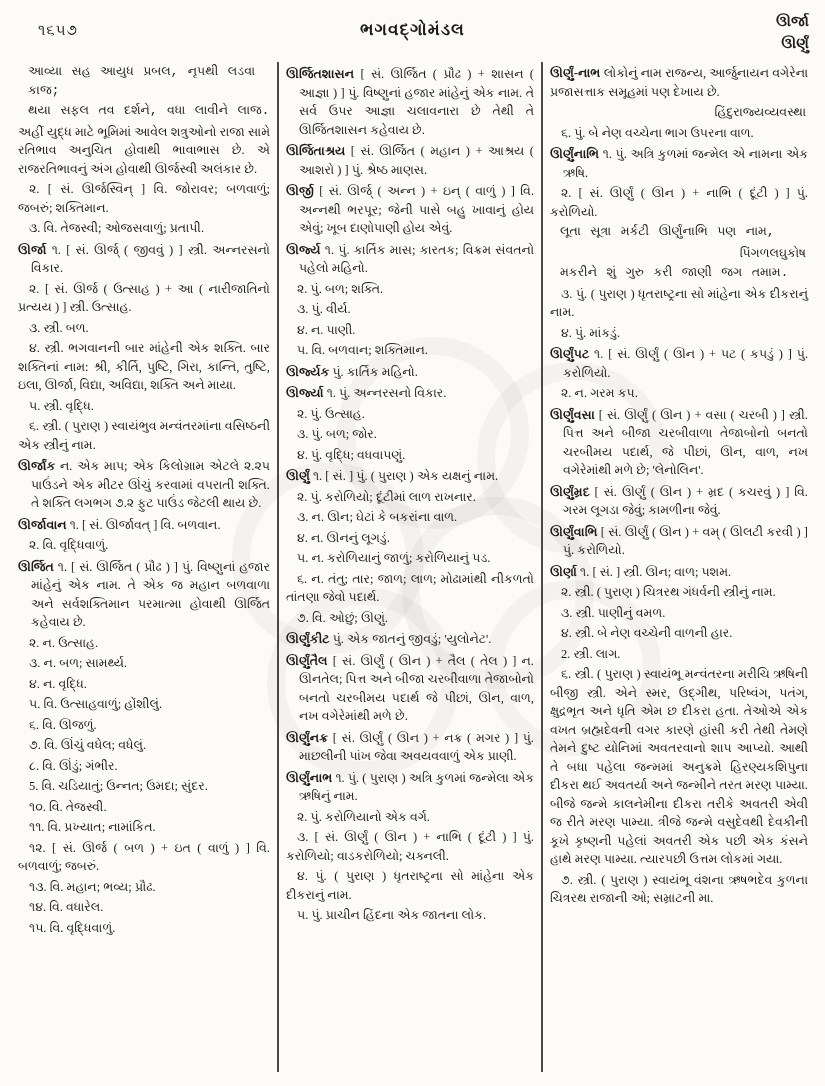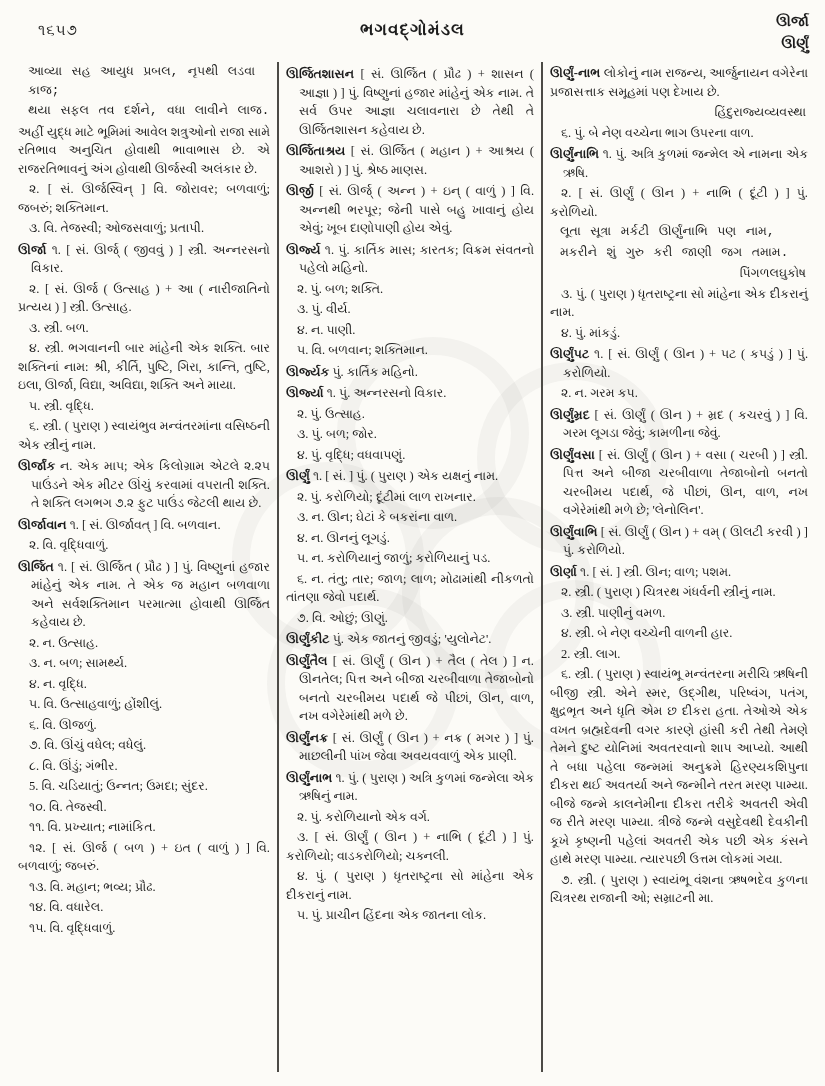--- a/index.html
+++ b/index.html
@@ -123,28 +123,28 @@
     <div class="para sense"><span>૪. પું. ( પુરાણ ) ધૃતરાષ્ટ્રના સો માંહેના એક દીકરાનું નામ.</span></div>
     <div class="para sense"><span>૫. પું. પ્રાચીન હિંદના એક જાતના લોક.</span></div>
   </div>
 <div class="text-block col3">
     <div class="para plain"><b>ઊર્ણું-નાભ</b> <span>લોકોનું નામ રાજન્ય, આર્જુનાયન વગેરેના પ્રજાસત્તાક સમૂહમાં પણ દેખાય છે.</span></div>
     <div class="para attribution"><span>હિંદુરાજ્યવ્યવસ્થા</span></div>
     <div class="para sense"><span>૬. પું. બે નેણ વચ્ચેના ભાગ ઉપરના વાળ.</span></div>
     <div class="para entry"><b>ઊર્ણુંનાભિ</b> <span>૧. પું. અત્રિ કુળમાં જન્મેલ એ નામના એક ઋષિ.</span></div>
     <div class="para sense"><span>૨. [ સં. ઊર્ણું ( ઊન ) + નાભિ ( દૂંટી ) ] પું. કરોળિયો.</span></div>
     <div class="para verse"><span>લૂતા સૂત્રા મર્કટી ઊર્ણુંનાભિ પણ નામ,</span></div>
+    <div class="para attribution"><span>પિંગળલઘુકોષ</span></div>
     <div class="para verse"><span>મકરીને શું ગુરુ કરી જાણી જગ તમામ.</span></div>
-    <div class="para attribution"><span>પિંગળલઘુકોષ</span></div>
     <div class="para sense"><span>૩. પું. ( પુરાણ ) ધૃતરાષ્ટ્રના સો માંહેના એક દીકરાનું નામ.</span></div>
     <div class="para sense"><span>૪. પું. માંકડું.</span></div>
     <div class="para entry"><b>ઊર્ણુંપટ</b> <span>૧. [ સં. ઊર્ણું ( ઊન ) + પટ ( કપડું ) ] પું. કરોળિયો.</span></div>
     <div class="para sense"><span>૨. ન. ગરમ કપ.</span></div>
+    <div class="para entry"><b>ઊર્ણુંવસા</b> <span>[ સં. ઊર્ણું ( ઊન ) + વસા ( ચરબી ) ] સ્ત્રી. પિત્ત અને બીજા ચરબીવાળા તેજાબોનો બનતો ચરબીમય પદાર્થ, જે પીછાં, ઊન, વાળ, નખ વગેરેમાંથી મળે છે; 'લેનોલિન'.</span></div>
     <div class="para entry"><b>ઊર્ણુંમ્રદ</b> <span>[ સં. ઊર્ણું ( ઊન ) + મ્રદ ( કચરવું ) ] વિ. ગરમ લૂગડા જેવું; કામળીના જેવું.</span></div>
-    <div class="para entry"><b>ઊર્ણુંવસા</b> <span>[ સં. ઊર્ણું ( ઊન ) + વસા ( ચરબી ) ] સ્ત્રી. પિત્ત અને બીજા ચરબીવાળા તેજાબોનો બનતો ચરબીમય પદાર્થ, જે પીછાં, ઊન, વાળ, નખ વગેરેમાંથી મળે છે; 'લેનોલિન'.</span></div>
     <div class="para entry"><b>ઊર્ણુંવાભિ</b> <span>[ સં. ઊર્ણું ( ઊન ) + વમ્ ( ઊલટી કરવી ) ] પું. કરોળિયો.</span></div>
     <div class="para entry"><b>ઊર્ણા</b> <span>૧. [ સં. ] સ્ત્રી. ઊન; વાળ; પશમ.</span></div>
     <div class="para sense"><span>૨. સ્ત્રી. ( પુરાણ ) ચિત્રરથ ગંધર્વની સ્ત્રીનું નામ.</span></div>
     <div class="para sense"><span>૩. સ્ત્રી. પાણીનું વમળ.</span></div>
     <div class="para sense"><span>૪. સ્ત્રી. બે નેણ વચ્ચેની વાળની હાર.</span></div>
     <div class="para sense"><span>2. સ્ત્રી. લાગ.</span></div>
     <div class="para sense"><span>૬. સ્ત્રી. ( પુરાણ ) સ્વાયંભૂ મન્વંતરના મરીચિ ઋષિની બીજી સ્ત્રી. એને સ્મર, ઉદ્ગીથ, પરિષ્વંગ, પતંગ, ક્ષુદ્રભૃત અને ધૃતિ એમ છ દીકરા હતા. તેઓએ એક વખત બ્રહ્મદેવની વગર કારણે હાંસી કરી તેથી તેમણે તેમને દુષ્ટ યોનિમાં અવતરવાનો શાપ આપ્યો. આથી તે બધા પહેલા જન્મમાં અનુક્રમે હિરણ્યકશિપુના દીકરા થઈ અવતર્યા અને જન્મીને તરત મરણ પામ્યા. બીજે જન્મે કાલનેમીના દીકરા તરીકે અવતરી એવી જ રીતે મરણ પામ્યા. ત્રીજે જન્મે વસુદેવથી દેવકીની કૂખે કૃષ્ણની પહેલાં અવતરી એક પછી એક કંસને હાથે મરણ પામ્યા. ત્યારપછી ઉત્તમ લોકમાં ગયા.</span></div>
     <div class="para sense"><span>૭. સ્ત્રી. ( પુરાણ ) સ્વાયંભૂ વંશના ઋષભદેવ કુળના ચિત્રરથ રાજાની ઓ; સમ્રાટની મા.</span></div>
   </div>
 

